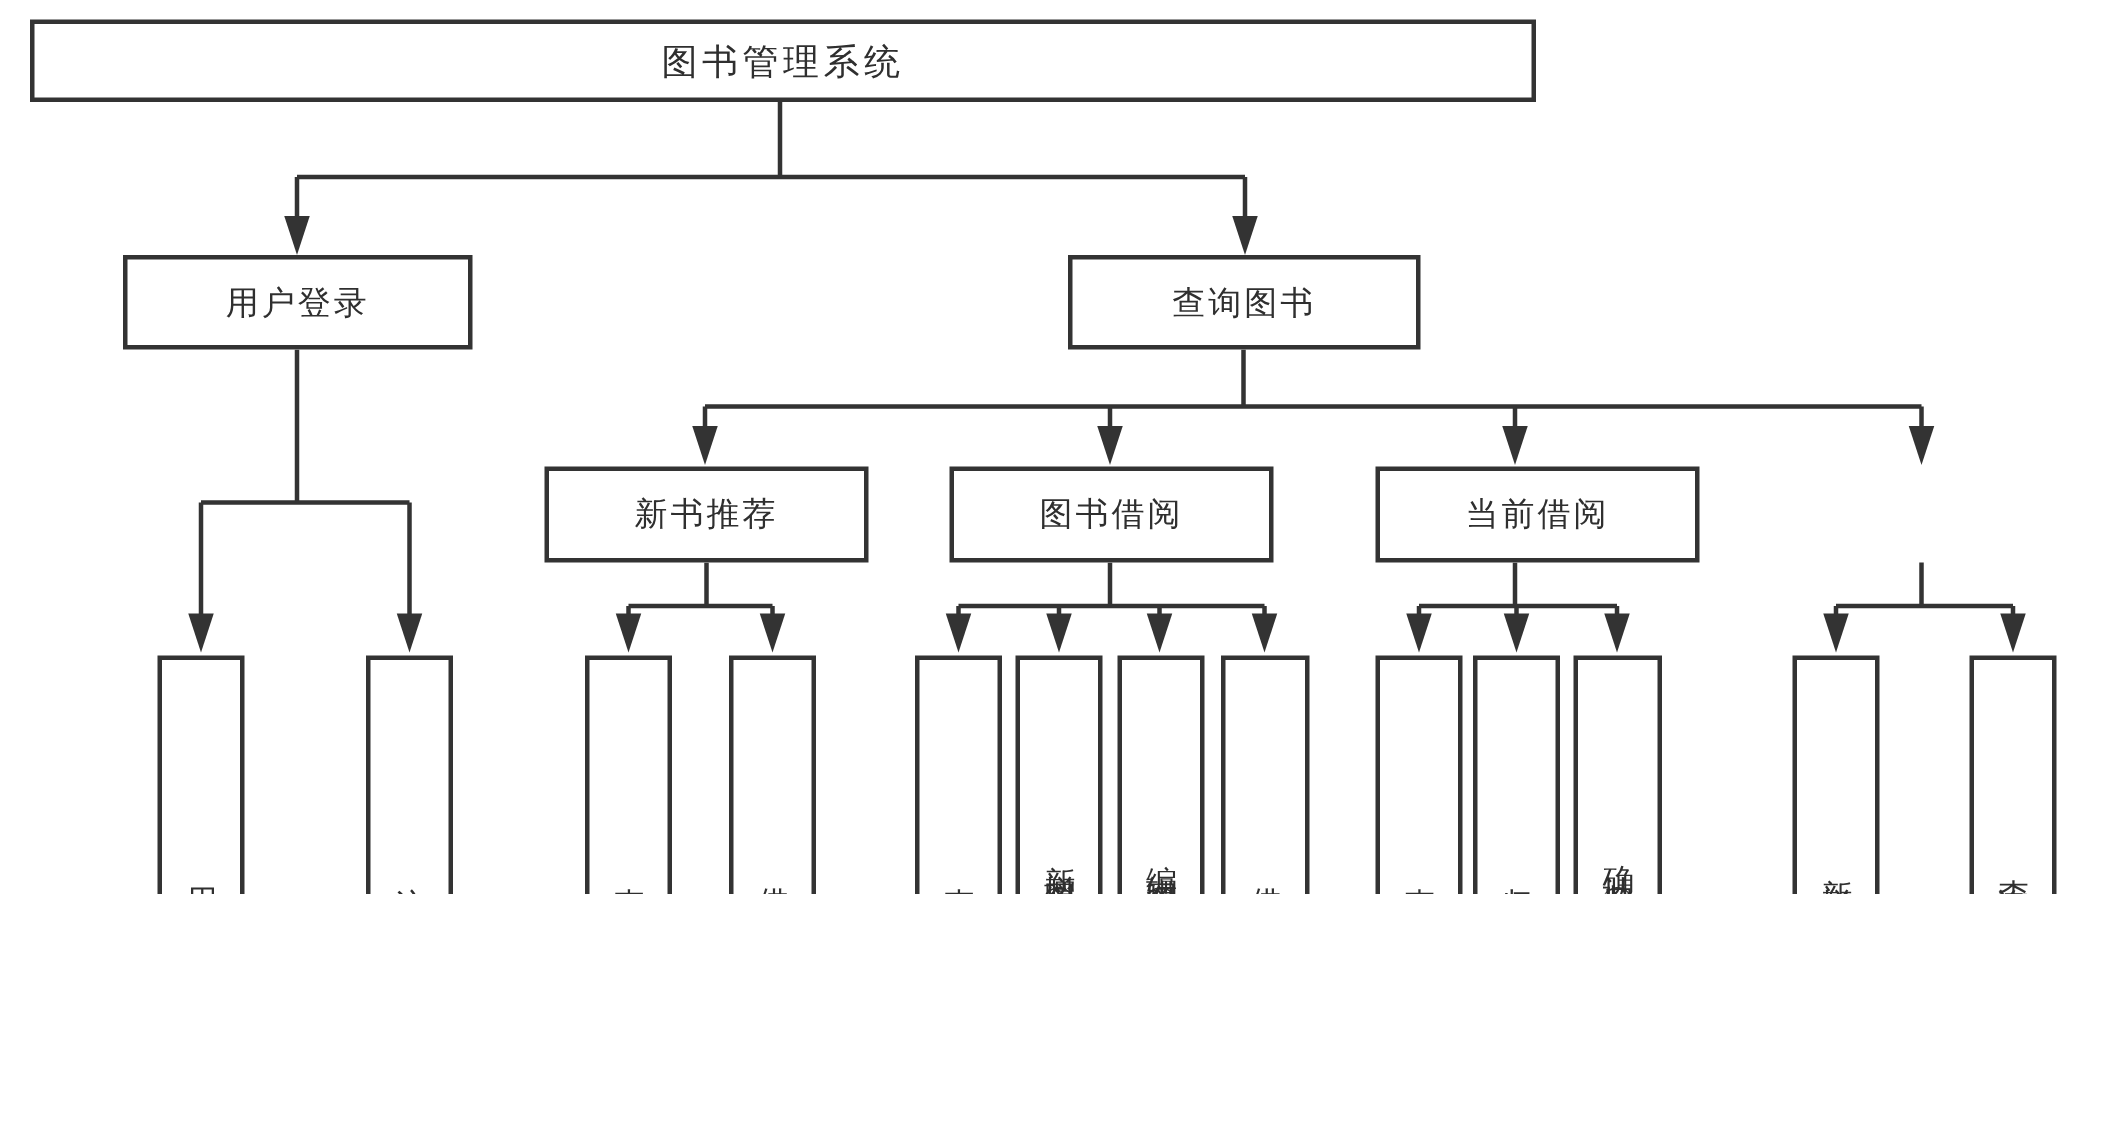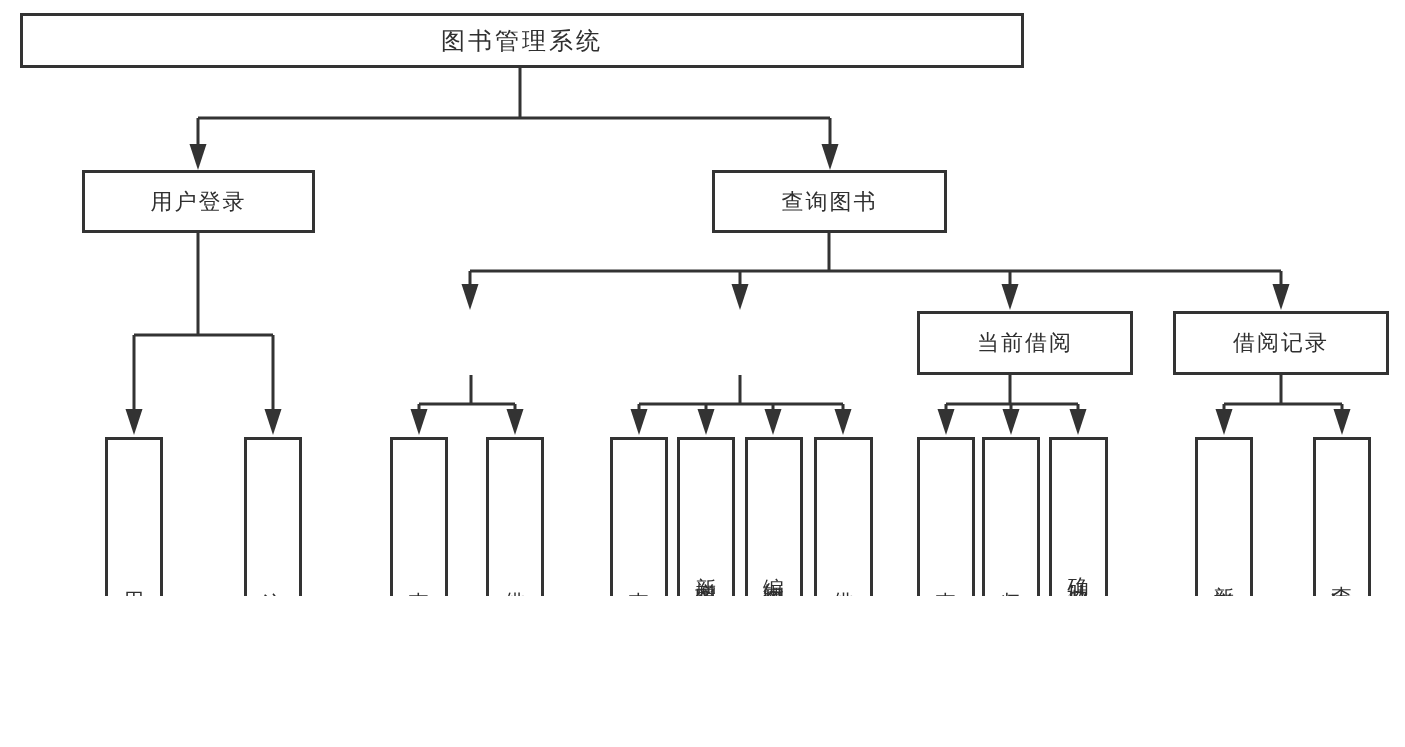--- a/index.html
+++ b/index.html
@@ -117,22 +117,23 @@
       <polygon points="1224,435 1215.5,409 1232.5,409" fill="currentColor" stroke="none"></polygon>
       <polygon points="1342,435 1333.5,409 1350.5,409" fill="currentColor" stroke="none"></polygon>
     </g>
   </svg>
 
   <div class="node root-node" style="left:20px;top:13px;width:1004px;height:55px">图书管理系统</div>
 
   <div class="node branch" style="left:82px;top:170px;width:233px;height:63px">用户登录</div>
   <div class="node branch" style="left:712px;top:170px;width:235px;height:63px">查询图书</div>
 
+  <div class="node branch" style="left:363px;top:311px;width:216px;height:64px">新书推荐</div>
+  <div class="node branch" style="left:633px;top:311px;width:216px;height:64px">图书借阅</div>
   <div class="node branch" style="left:917px;top:311px;width:216px;height:64px">当前借阅</div>
-  <div class="node branch" style="left:1173px;top:311px;width:216px;height:64px">借阅记录</div>
 
   <div class="node leaf" style="left:105px;top:437px">用户登录</div>
   <div class="node leaf" style="left:244px;top:437px">注销登录</div>
 
   <div class="node leaf" style="left:390px;top:437px">查询图书</div>
   <div class="node leaf" style="left:486px;top:437px">借阅图书</div>
 
   <div class="node leaf" style="left:610px;top:437px">查询图书</div>
   <div class="node leaf" style="left:677px;top:437px">新增图书（管理员）</div>
   <div class="node leaf" style="left:745px;top:437px">编辑图书（管理员）</div>

